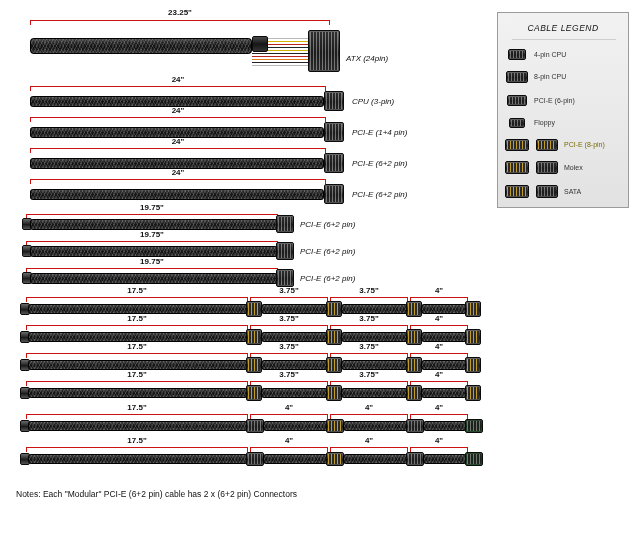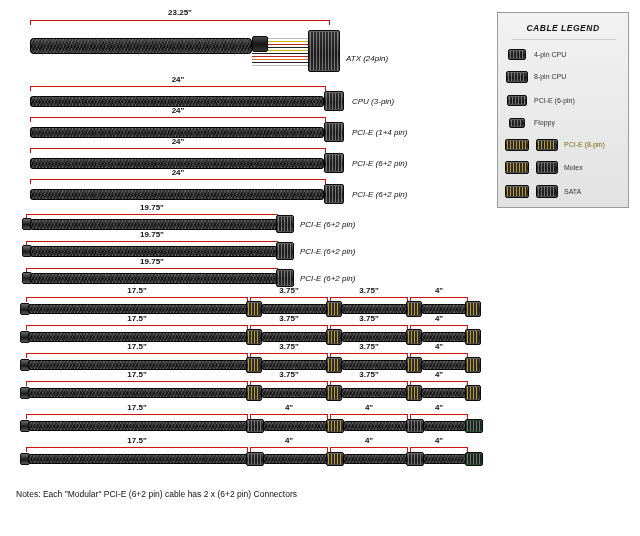--- a/index.html
+++ b/index.html
@@ -103,21 +103,21 @@
     position: absolute;
     background: linear-gradient(180deg,#f2f2f2,#e2e2e2);
     border: 1px solid #9b9b9b;
     box-sizing: border-box;
   }
   #legend-title {
     position: absolute;
     width: 100%;
     text-align: center;
     font-size: 8.5px;
-    font-weight: bold;
+    font-weight: normal;
     font-style: italic;
     color: #111;
     letter-spacing: .5px;
   }
   .legend-row { position: absolute; }
   .legend-text {
     position: absolute;
     font-size: 7px;
     color: #333;
     white-space: nowrap;

